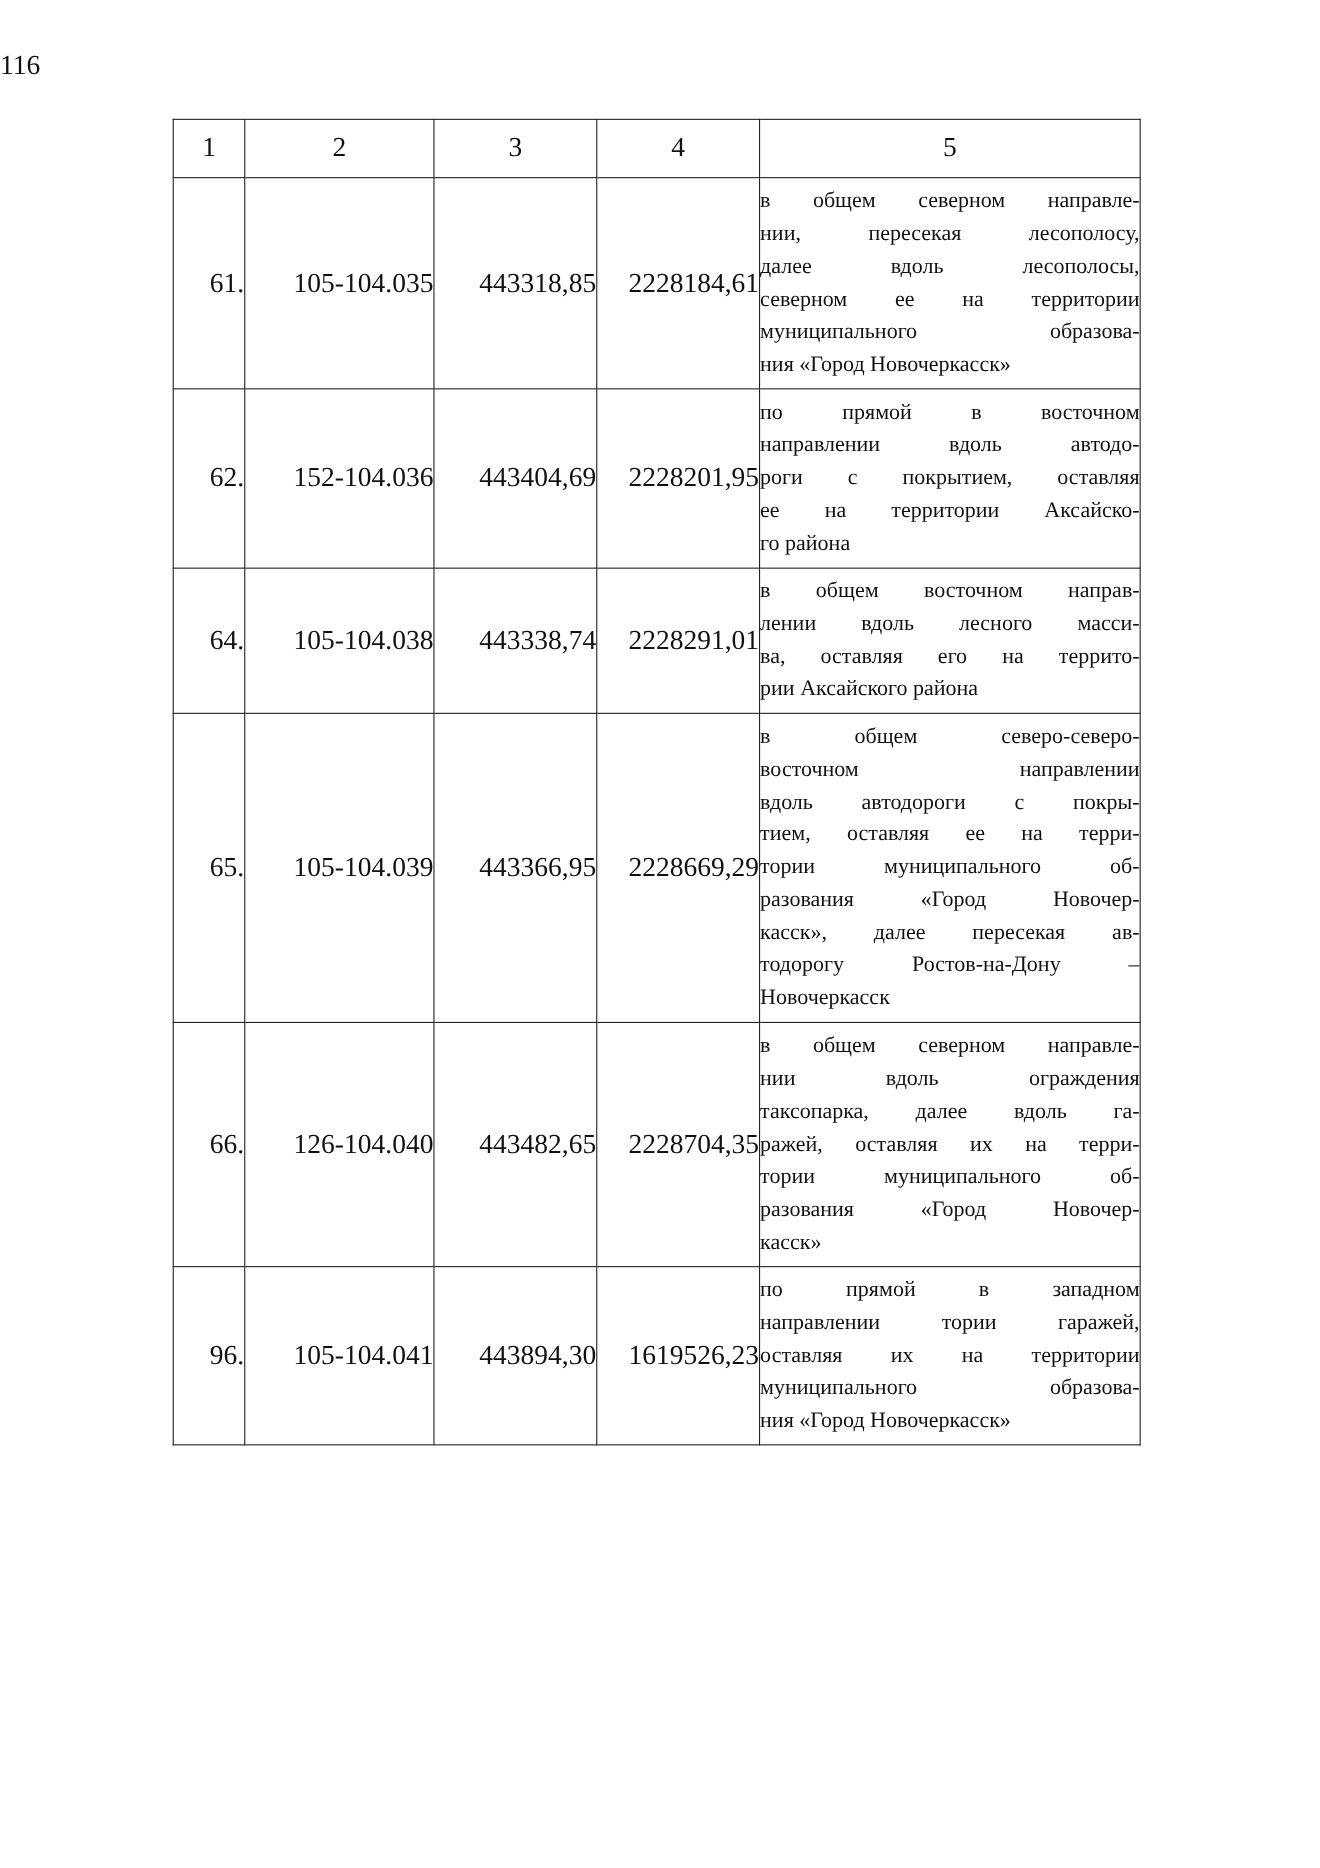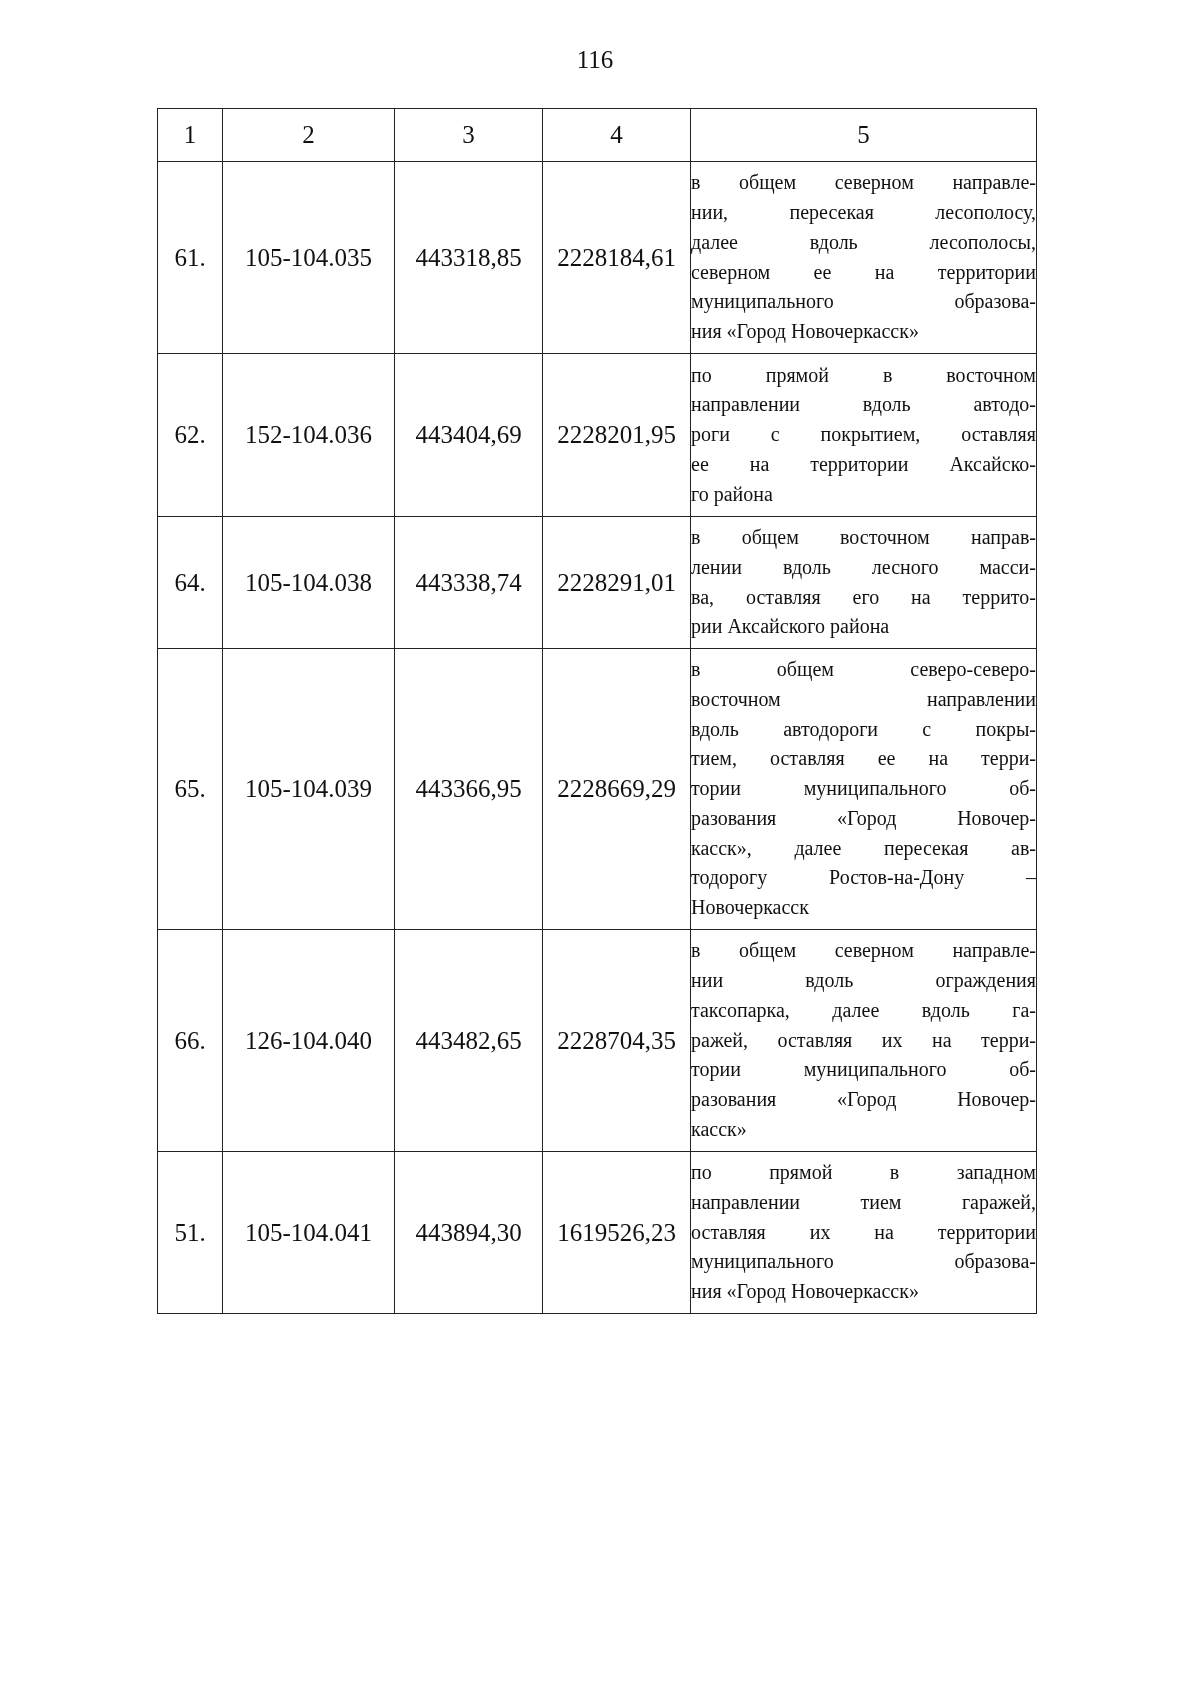--- a/index.html
+++ b/index.html
@@ -12,21 +12,20 @@
     height: 1698px;
     position: relative;
     font-family: "Liberation Serif", "DejaVu Serif", serif;
     color: #111111;
   }
   .page-number {
     position: absolute;
     top: 46px;
     left: 0;
     width: 1190px;
-    text-align: center;
     font-size: 25px;
   }
   table.coords {
     position: absolute;
     top: 108px;
     left: 157px;
     width: 879px;
     border-collapse: collapse;
     table-layout: fixed;
     font-size: 25px;
@@ -35,21 +34,21 @@
     border: 1.5px solid #222222;
     padding: 0;
     vertical-align: middle;
   }
   table.coords th {
     font-weight: normal;
     text-align: center;
     height: 52px;
   }
   td.num, td.pt, td.x, td.y {
-    text-align: center;
+    text-align: right;
     white-space: nowrap;
   }
   td.desc {
     text-align: justify;
     padding: 6px 9px 6px 10px;
     line-height: 29.8px;
     font-size: 20px;
     hyphens: manual;
   }
   td.desc span.line {
@@ -150,26 +149,26 @@
           <span class="line">в общем северном направле-</span>
           <span class="line">нии вдоль ограждения</span>
           <span class="line">таксопарка, далее вдоль га-</span>
           <span class="line">ражей, оставляя их на терри-</span>
           <span class="line">тории муниципального об-</span>
           <span class="line">разования «Город Новочер-</span>
           <span class="line last">касск»</span>
         </td>
       </tr>
       <tr style="height: 162px;">
-        <td class="num">51.</td>
+        <td class="num">96.</td>
         <td class="pt">105-104.041</td>
         <td class="x">443894,30</td>
         <td class="y">1619526,23</td>
         <td class="desc">
           <span class="line">по прямой в западном</span>
-          <span class="line">направлении тием гаражей,</span>
+          <span class="line">направлении тории гаражей,</span>
           <span class="line">оставляя их на территории</span>
           <span class="line">муниципального образова-</span>
           <span class="line last">ния «Город Новочеркасск»</span>
         </td>
       </tr>
     </tbody>
 </table>
 
 </body></html>

